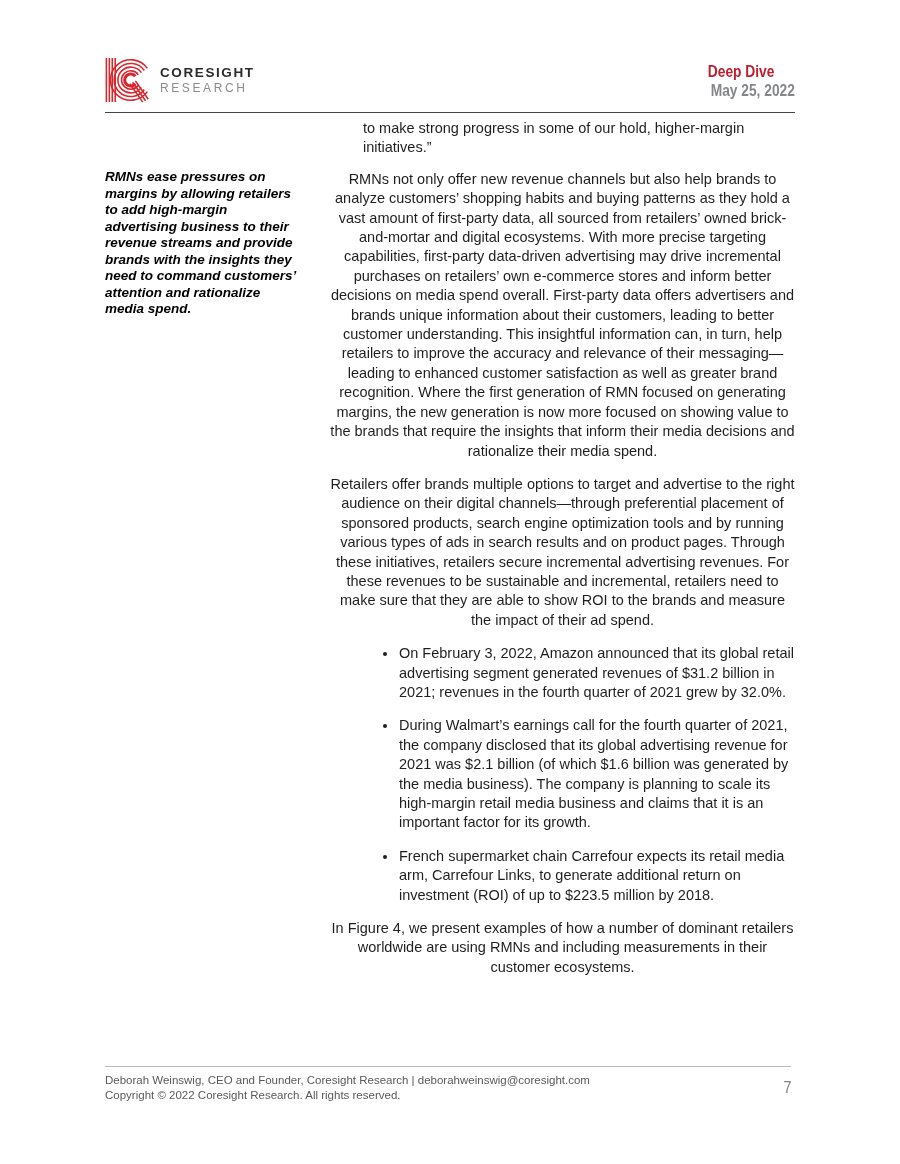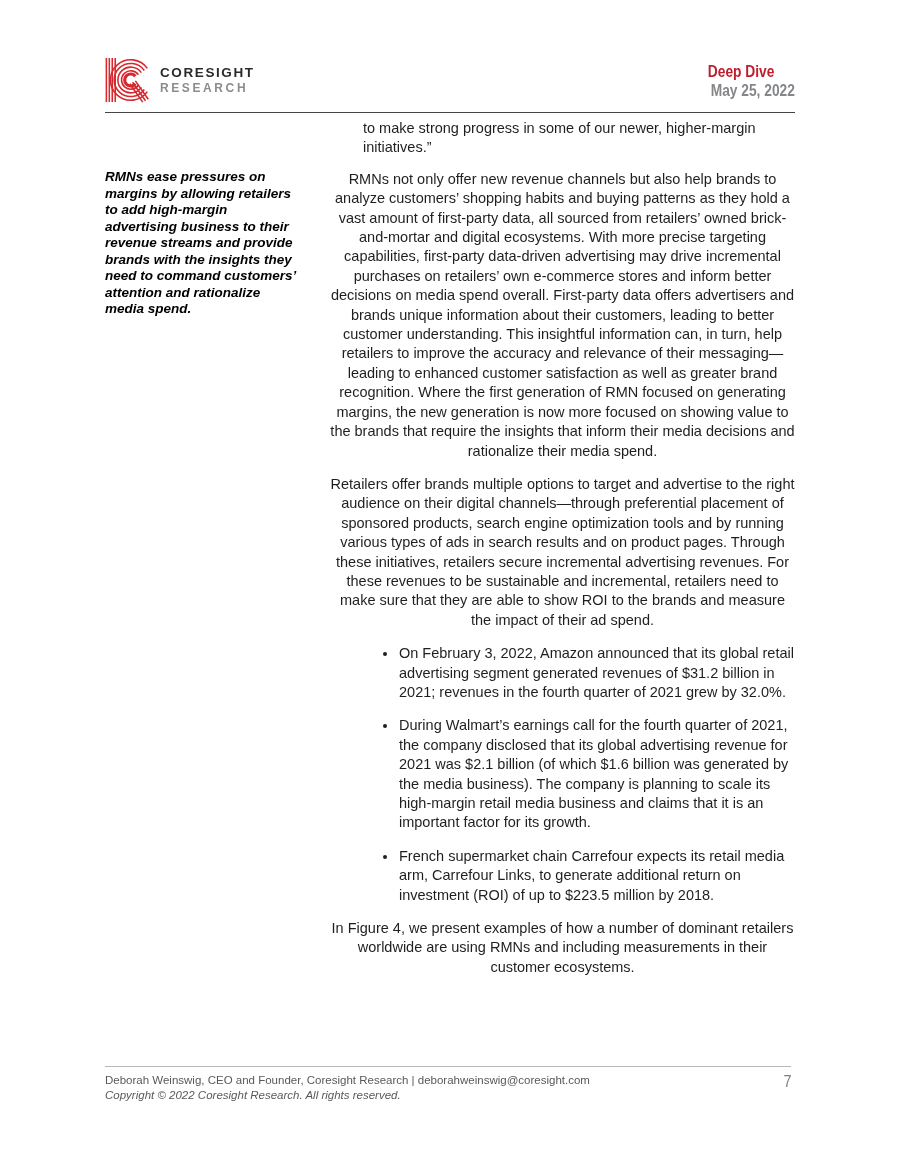--- a/index.html
+++ b/index.html
@@ -25,21 +25,21 @@
     align-items: flex-start;
   }
   .logo { display: flex; align-items: center; gap: 9px; }
   .logo-mark { width: 46px; height: 52px; flex: 0 0 auto; }
   .logo-text { display: flex; flex-direction: column; justify-content: center; }
   .logo-line1 {
     font-size: 13.5px; font-weight: bold; letter-spacing: 1.6px;
     color: #2b2b2b; line-height: 16px;
   }
   .logo-line2 {
-    font-size: 12px; font-weight: 700; letter-spacing: 2.6px;
+    font-size: 12px; font-weight: 400; letter-spacing: 2.6px;
     color: #8a8c8e; line-height: 14px;
   }
   .header-right { text-align: left; padding-top: 8px; }
   .report-type {
     display: inline-block;
     color: #be1e2d; font-weight: bold; font-size: 16px; line-height: 19px;
     transform: scaleX(0.86); transform-origin: 100% 50%;
   }
   .report-date {
     display: inline-block;
@@ -82,24 +82,24 @@
   .closing { margin-bottom: 0; }
 
   
   .footer {
     position: absolute;
     top: 1066px; left: 105px; width: 686px;
     border-top: 1.5px solid #b9b9b9;
     padding-top: 6px;
     display: flex;
     justify-content: space-between;
-    align-items: flex-start;
+    align-items: center;
   }
   .footer-left { color: #595959; font-size: 11.5px; line-height: 15px; }
-  .footer-copyright { font-style: italic; }
+  .footer-copyright { }
   .page-number {
     display: inline-block;
     color: #7f7f7f; font-size: 17px; line-height: 18px;
     transform: scaleX(0.85); transform-origin: 100% 50%;
   }
 </style>
 </head>
 <body>
 
 <div class="page">
@@ -132,21 +132,21 @@
       <div><span class="report-date">May 25, 2022</span></div>
     </div>
   </div>
   <div class="header-rule"></div>
 
   <div class="content">
     <div class="side-col">
       <p class="callout">RMNs ease pressures on margins by allowing retailers to add high-margin advertising business to their revenue streams and provide brands with the insights they need to command customers’ attention and rationalize media spend.</p>
     </div>
     <div class="main-col">
-      <p class="quote-continuation">to make strong progress in some of our newer, higher-margin initiatives.”</p>
+      <p class="quote-continuation">to make strong progress in some of our hold, higher-margin initiatives.”</p>
       <p class="para">RMNs not only offer new revenue channels but also help brands to analyze customers’ shopping habits and buying patterns as they hold a vast amount of first-party data, all sourced from retailers’ owned brick-and-mortar and digital ecosystems. With more precise targeting capabilities, first-party data-driven advertising may drive incremental purchases on retailers’ own e-commerce stores and inform better decisions on media spend overall. First-party data offers advertisers and brands unique information about their customers, leading to better customer understanding. This insightful information can, in turn, help retailers to improve the accuracy and relevance of their messaging—leading to enhanced customer satisfaction as well as greater brand recognition. Where the first generation of RMN focused on generating margins, the new generation is now more focused on showing value to the brands that require the insights that inform their media decisions and rationalize their media spend.</p>
       <p class="para">Retailers offer brands multiple options to target and advertise to the right audience on their digital channels—through preferential placement of sponsored products, search engine optimization tools and by running various types of ads in search results and on product pages. Through these initiatives, retailers secure incremental advertising revenues. For these revenues to be sustainable and incremental, retailers need to make sure that they are able to show ROI to the brands and measure the impact of their ad spend.</p>
       <ul class="bullets">
         <li>On February 3, 2022, Amazon announced that its global retail advertising segment generated revenues of $31.2 billion in 2021; revenues in the fourth quarter of 2021 grew by 32.0%.</li>
         <li>During Walmart’s earnings call for the fourth quarter of 2021, the company disclosed that its global advertising revenue for 2021 was $2.1 billion (of which $1.6 billion was generated by the media business). The company is planning to scale its high-margin retail media business and claims that it is an important factor for its growth.</li>
         <li>French supermarket chain Carrefour expects its retail media arm, Carrefour Links, to generate additional return on investment (ROI) of up to $223.5 million by 2018.</li>
       </ul>
       <p class="para closing">In Figure 4, we present examples of how a number of dominant retailers worldwide are using RMNs and including measurements in their customer ecosystems.</p>
     </div>
   </div>

